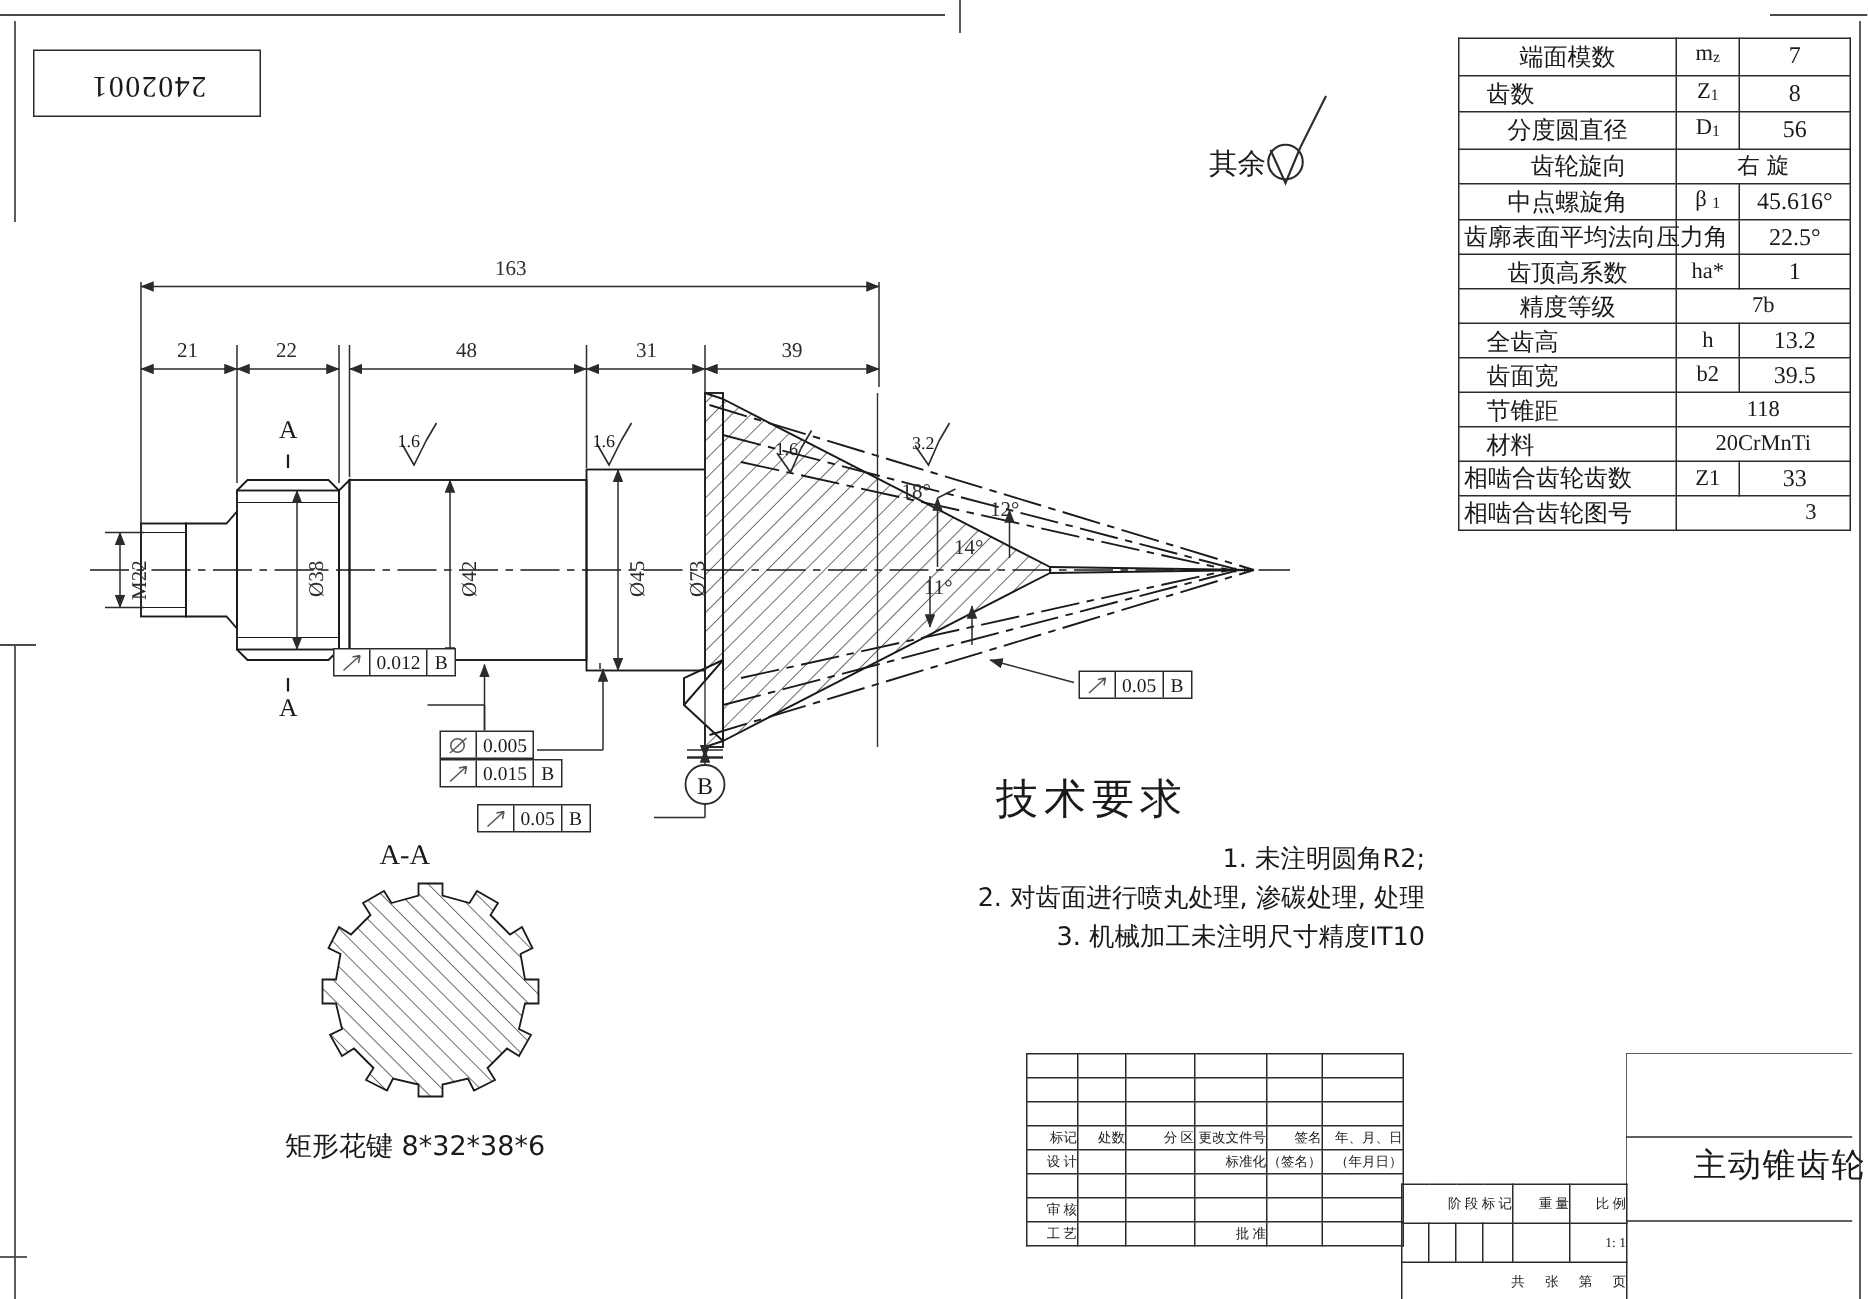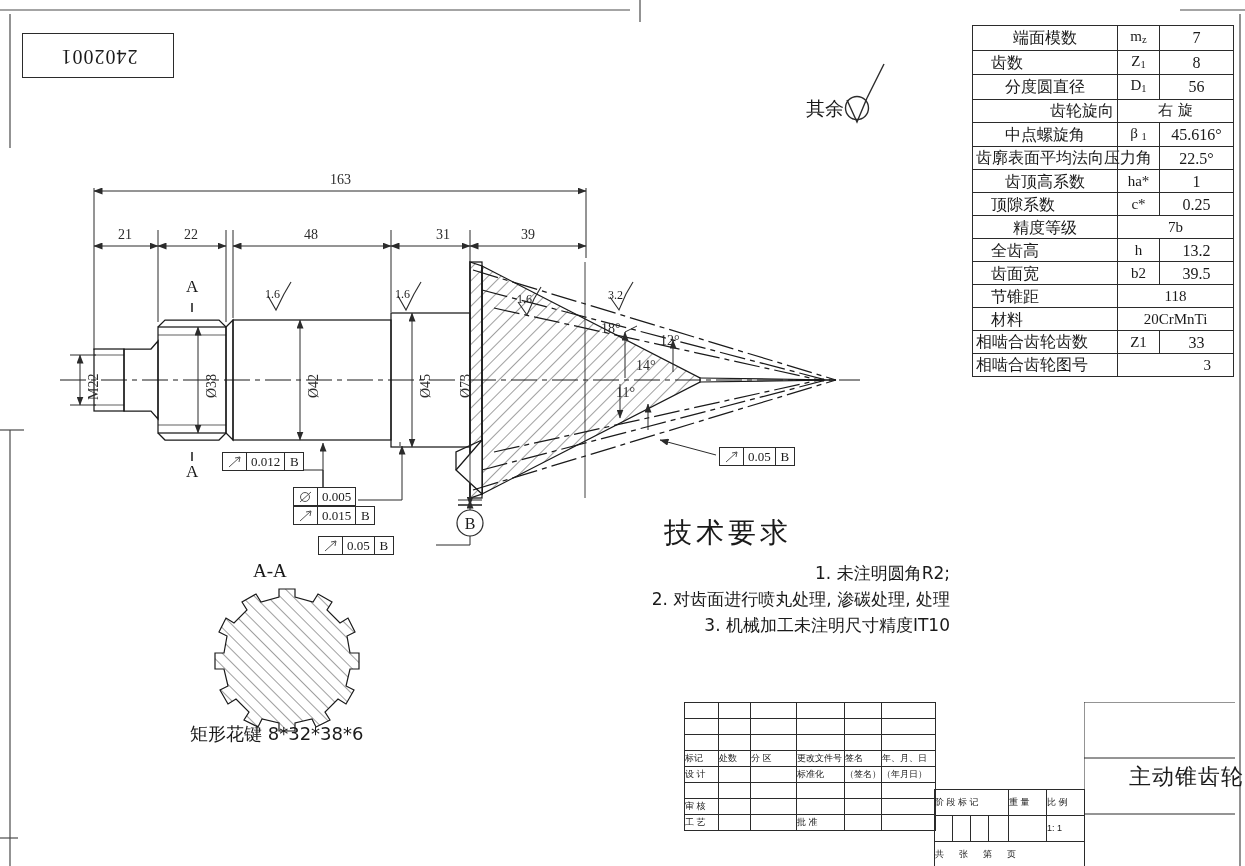--- a/index.html
+++ b/index.html
@@ -52,28 +52,28 @@
     position:absolute; left:664px; top:514px; font-size:28px; letter-spacing:4px;
   }
   #tech-list {
     position:absolute; left:530px; top:560px; font-size:17px; line-height:26px;
     width:420px;
     text-align:right;
   }
   #tech-list div { white-space:nowrap; }
 
   #spline-label-1 { position:absolute; left:253px; top:560px; font-size:19px; }
-  #spline-label-2 { position:absolute; left:190px; top:722px; font-size:18px; }
+  #spline-label-2 { position:absolute; left:190px; top:752px; font-size:18px; }
 
   
   #title-block { position:absolute; left:684px; top:702px; width:551px; height:164px; }
   #title-block table { border-collapse:collapse; table-layout:fixed; }
   #title-block td {
-    border:1px solid #2b2b2b; font-size:9px; text-align:left;
-    font-family:Liberation Sans, sans-serif;
+    border:1px solid #2b2b2b; font-size:9px; text-align:right;
+    font-family:Liberation Serif, serif;
     padding:0; height:16px; line-height:15px; white-space:nowrap;
   }
   #tb-left { position:absolute; left:0; top:0; }
   #tb-mid  { position:absolute; left:250px; top:87px; }
   #tb-name {
     position:absolute; left:400px; top:0; width:151px; height:164px;
   }
   #part-name {
     position:absolute; left:1129px; top:762px; font-size:22px; letter-spacing:1px;
   }
@@ -262,21 +262,21 @@
   <div id="part-code">
     <div class="inner">2402001</div>
   </div>
 
   <div id="qiyu" class="cn">其余</div>
 
   <div class="txt dim" style="left:330px; top:172px;">163</div>
   <div class="txt dim" style="left:118px; top:227px;">21</div>
   <div class="txt dim" style="left:184px; top:227px;">22</div>
   <div class="txt dim" style="left:304px; top:227px;">48</div>
-  <div class="txt dim" style="left:436px; top:227px;">31</div>
+  <div class="txt dim" style="left:424px; top:227px;">31</div>
   <div class="txt dim" style="left:521px; top:227px;">39</div>
 
   <div class="txt vdim" style="left:86px; top:400px; transform:rotate(-90deg);">M22</div>
   <div class="txt vdim" style="left:204px; top:398px; transform:rotate(-90deg);">Ø38</div>
   <div class="txt vdim" style="left:306px; top:398px; transform:rotate(-90deg);">Ø42</div>
   <div class="txt vdim" style="left:418px; top:398px; transform:rotate(-90deg);">Ø45</div>
   <div class="txt vdim" style="left:458px; top:398px; transform:rotate(-90deg);">Ø73</div>
 
   <div class="txt dim" style="left:601px; top:321px;">18°</div>
   <div class="txt dim" style="left:660px; top:333px;">12°</div>
@@ -284,21 +284,21 @@
   <div class="txt dim" style="left:636px; top:358px;">14°</div>
 
   <div class="rgh" style="left:265px; top:287px;">1.6</div>
   <div class="rgh" style="left:395px; top:287px;">1.6</div>
   <div class="rgh" style="left:517px; top:292px;">1.6</div>
   <div class="rgh" style="left:608px; top:288px;">3.2</div>
 
   <div class="txt" style="left:186px; top:277px; font-size:17px;">A</div>
   <div class="txt" style="left:186px; top:462px; font-size:17px;">A</div>
 
-  <div class="tol" style="left:222px; top:452px;">
+  <div class="tol" style="left:222px; top:432px;">
     <div class="g">
       <svg class="sym-svg" viewBox="0 0 16 14">
           <path d="M2,12 L13,2 M13,2 L8,3 M13,2 L12,7" stroke="#555" fill="none" stroke-width="1"></path>
         </svg>
     </div>
     <div>0.012</div>
     <div class="d">B</div>
   </div>
 
   <div class="tol" style="left:293px; top:487px;">
@@ -362,44 +362,39 @@
           <td class="name cn" style="text-align:left;padding-left:18px;margin-top:20px;">齿数</td>
           <td class="sym">Z<sub>1</sub></td>
           <td class="val">8</td>
         </tr>
     <tr>
           <td class="name cn">分度圆直径</td>
           <td class="sym">D<sub>1</sub></td>
           <td class="val">56</td>
         </tr>
     <tr>
-          <td class="name cn" style="text-align:right;padding-left:18px;">齿轮旋向</td>
+          <td class="name cn" style="text-align:center;padding-left:18px;">齿轮旋向</td>
           <td class="wide cn" colspan="2">右 旋</td>
         </tr>
     <tr>
           <td class="name cn">中点螺旋角</td>
           <td class="sym">β <sub>1</sub></td>
           <td class="val">45.616°</td>
         </tr>
     <tr>
           <td class="name cn ovf">
             <span class="long">齿廓表面平均法向压力角</span>
           </td>
           <td class="sym"></td>
           <td class="val">22.5°</td>
         </tr>
     <tr>
           <td class="name cn">齿顶高系数</td>
           <td class="sym">ha*</td>
           <td class="val">1</td>
-        </tr>
-    <tr>
-          <td class="name cn" style="text-align:left;padding-left:18px;">顶隙系数</td>
-          <td class="sym">c*</td>
-          <td class="val">0.25</td>
         </tr>
     <tr>
           <td class="name cn">精度等级</td>
           <td class="wide" colspan="2">7b</td>
         </tr>
     <tr>
           <td class="name cn" style="text-align:left;padding-left:18px;">全齿高</td>
           <td class="sym">h</td>
           <td class="val">13.2</td>
         </tr>

